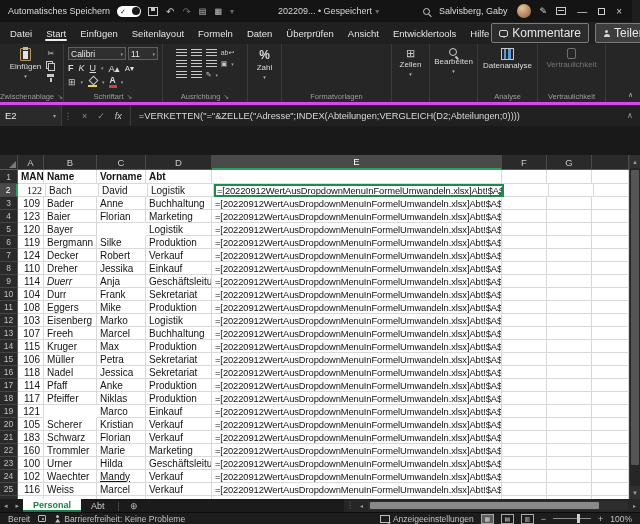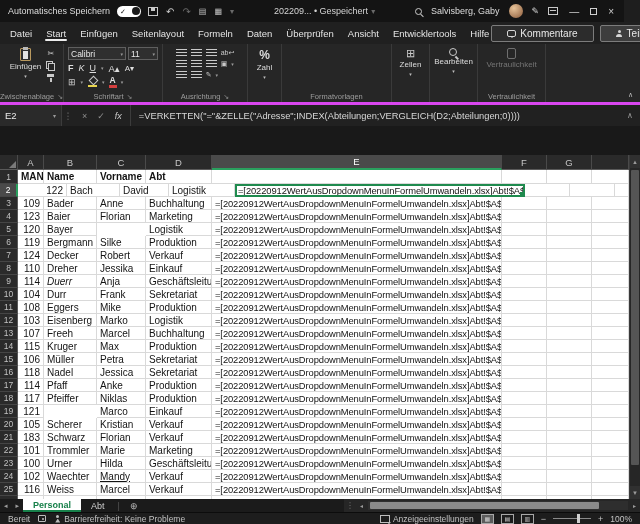--- a/index.html
+++ b/index.html
@@ -1,20 +1,20 @@
 <!DOCTYPE html>
 <html><head>
 <meta charset="utf-8">
 <style>
 *{box-sizing:border-box;margin:0;padding:0}
 body{background:#000;font-family:"Liberation Sans",sans-serif}
 #app{position:relative;width:640px;height:524px;background:#1e1e1e;overflow:hidden;color:#e6e6e6}
 
 
-.titlebar{position:absolute;top:0;left:0;right:16px;height:22px;background:#141414;display:flex;align-items:center;padding:0 8px;gap:7px;font-size:9px;color:#dcdcdc;white-space:nowrap}
+.titlebar{position:absolute;top:0;left:0;right:8px;height:22px;background:#141414;display:flex;align-items:center;padding:0 8px;gap:7px;font-size:9px;color:#dcdcdc;white-space:nowrap}
 .toggle{width:24px;height:11px;background:#fff;border-radius:6px;display:flex;align-items:center;justify-content:space-between;padding:0 1px;flex:none}
 .toggle .chk{color:#111;font-size:7px;line-height:1;margin-left:2px}
 .toggle .knob{width:8px;height:8px;border-radius:50%;background:#1a1a1a}
 .qat{display:flex;align-items:center;gap:8px;color:#c9c9c9;font-size:10px}
 .i-save{width:10px;height:9px;border:1px solid #c9c9c9;position:relative;display:inline-block}
 .i-save:before{content:"";position:absolute;top:0;left:2px;width:4px;height:3px;background:#c9c9c9}
 .dim{color:#6a6a6a}
 .tinyglyph{font-size:8px}
 .ttl{margin:0 auto;color:#d4d4d4;display:flex;align-items:center;gap:3px}
 .tright{display:flex;align-items:center;gap:9px}
@@ -25,21 +25,21 @@
 .i-ribopt:after{content:"";position:absolute;left:1px;right:1px;top:2px;height:1px;background:#c9c9c9}
 .i-max{width:7px;height:7px;border:1px solid #d0d0d0;display:inline-block}
 .winbtn{color:#d0d0d0;font-size:10px;padding:0 2px}
 
 
 .tabrow{position:absolute;top:22px;left:0;right:0;height:22px;background:#202020;display:flex;align-items:center;padding:0 8px}
 #ribbon-tabs{display:flex;gap:10px;align-items:center;height:100%}
 .rtab{font-size:9.5px;color:#e4e4e4;padding:5px 2px 4px;position:relative}
 .rtab.active:after{content:"";position:absolute;left:1px;right:1px;bottom:2px;height:2px;background:#ededed;border-radius:1px}
 .topbtns{margin-left:auto;display:flex;gap:6px;align-items:center}
-.topbtn{display:flex;align-items:center;gap:4px;border:1px solid #7c7c7c;border-radius:2px;padding:2px 15px;font-size:10px;background:#2c2c2c;color:#e8e8e8}
+.topbtn{display:flex;align-items:center;gap:4px;border:1px solid #7c7c7c;border-radius:2px;padding:2px 7px;font-size:12px;background:#2c2c2c;color:#e8e8e8}
 .topbtn.share{background:#3d3d3d}
 .i-bubble{width:9px;height:7px;border:1px solid #d6d6d6;border-radius:2px;position:relative;display:inline-block}
 .i-bubble:after{content:"";position:absolute;left:2px;bottom:-4px;border:2px solid transparent;border-top-color:#d6d6d6}
 .i-person{width:7px;height:7px;position:relative;display:inline-block}
 .i-person:before{content:"";position:absolute;top:0;left:2px;width:3px;height:3px;border-radius:50%;background:#d6d6d6}
 .i-person:after{content:"";position:absolute;bottom:0;left:0.5px;width:6px;height:3px;border-radius:3px 3px 0 0;background:#d6d6d6}
 
 
 .ribbon{position:absolute;top:44px;left:0;right:0;height:58px;background:#262626;display:flex}
 .rgroup{position:relative;border-right:1px solid #3a3a3a;padding:3px 2px 11px;display:flex;gap:3px;justify-content:center;overflow:hidden;flex:none}
@@ -317,20 +317,29 @@
     </div>
 
     <div class="rgroup" style="width:48px">
       <div class="bigbtn">
         <span class="i-mag"></span>
         <span class="blabel">Bearbeiten</span>
         <span class="dd">▾</span>
       </div>
     </div>
 
+    <div class="rgroup" style="width:60px">
+      <div class="bigbtn">
+        <span class="i-analysis"></span>
+        <span class="blabel">Datenanalyse</span>
+      </div>
+      <div class="glabel">
+          <span>Analyse</span>
+        </div>
+    </div>
 
     <div class="rgroup" style="width:68px">
       <div class="bigbtn disabled">
         <span class="i-badge"></span>
         <span class="blabel disabled">Vertraulichkeit</span>
       </div>
       <div class="glabel">
           <span>Vertraulichkeit</span>
         </div>
     </div>
@@ -377,21 +386,21 @@
         <div class="cell hdr" style="width: 53px;">Name</div>
         <div class="cell hdr" style="width: 49px;">Vorname</div>
         <div class="cell hdr" style="width: 66px;">Abt</div>
         <div class="cell hdr formula" style="width: 290px;"></div>
         <div class="cell hdr" style="width: 45px;"></div>
         <div class="cell hdr" style="width: 45px;"></div>
         <div class="cell hdr" style="flex: 1 1 0%;"></div>
       </div>
       <div class="grow-line" style="height: 13px;">
         <div class="rowhdr selrow">2</div>
-        <div class="cell num" style="width: 49px;">122</div>
+        <div class="cell num" style="width: 28px; font-family: Liberation Serif, serif;">122</div>
         <div class="cell" style="width: 53px;">Bach</div>
         <div class="cell" style="width: 49px;">David</div>
         <div class="cell" style="width: 66px;">Logistik</div>
         <div class="cell formula sel" style="width: 290px;">=[20220912WertAusDropdownMenuInFormelUmwandeln.xlsx]Abt!$A$5</div>
         <div class="cell" style="width: 45px;"></div>
         <div class="cell" style="width: 45px;"></div>
         <div class="cell" style="flex: 1 1 0%;"></div>
       </div>
       <div class="grow-line" style="height: 13px;">
         <div class="rowhdr">3</div>
@@ -597,21 +606,21 @@
         <div class="cell" style="width: 53px;">Schwarz</div>
         <div class="cell" style="width: 49px;">Florian</div>
         <div class="cell" style="width: 66px;">Verkauf</div>
         <div class="cell formula" style="width: 290px;">=[20220912WertAusDropdownMenuInFormelUmwandeln.xlsx]Abt!$A$9</div>
         <div class="cell" style="width: 45px;"></div>
         <div class="cell" style="width: 45px;"></div>
         <div class="cell" style="flex: 1 1 0%;"></div>
       </div>
       <div class="grow-line" style="height: 13px;">
         <div class="rowhdr">22</div>
-        <div class="cell num" style="width: 26px;">101</div>
+        <div class="cell num" style="width: 26px;">160</div>
         <div class="cell" style="width: 53px;">Trommler</div>
         <div class="cell" style="width: 49px;">Marie</div>
         <div class="cell" style="width: 66px;">Marketing</div>
         <div class="cell formula" style="width: 290px;">=[20220912WertAusDropdownMenuInFormelUmwandeln.xlsx]Abt!$A$6</div>
         <div class="cell" style="width: 45px;"></div>
         <div class="cell" style="width: 45px;"></div>
         <div class="cell" style="flex: 1 1 0%;"></div>
       </div>
       <div class="grow-line" style="height: 13px;">
         <div class="rowhdr">23</div>

